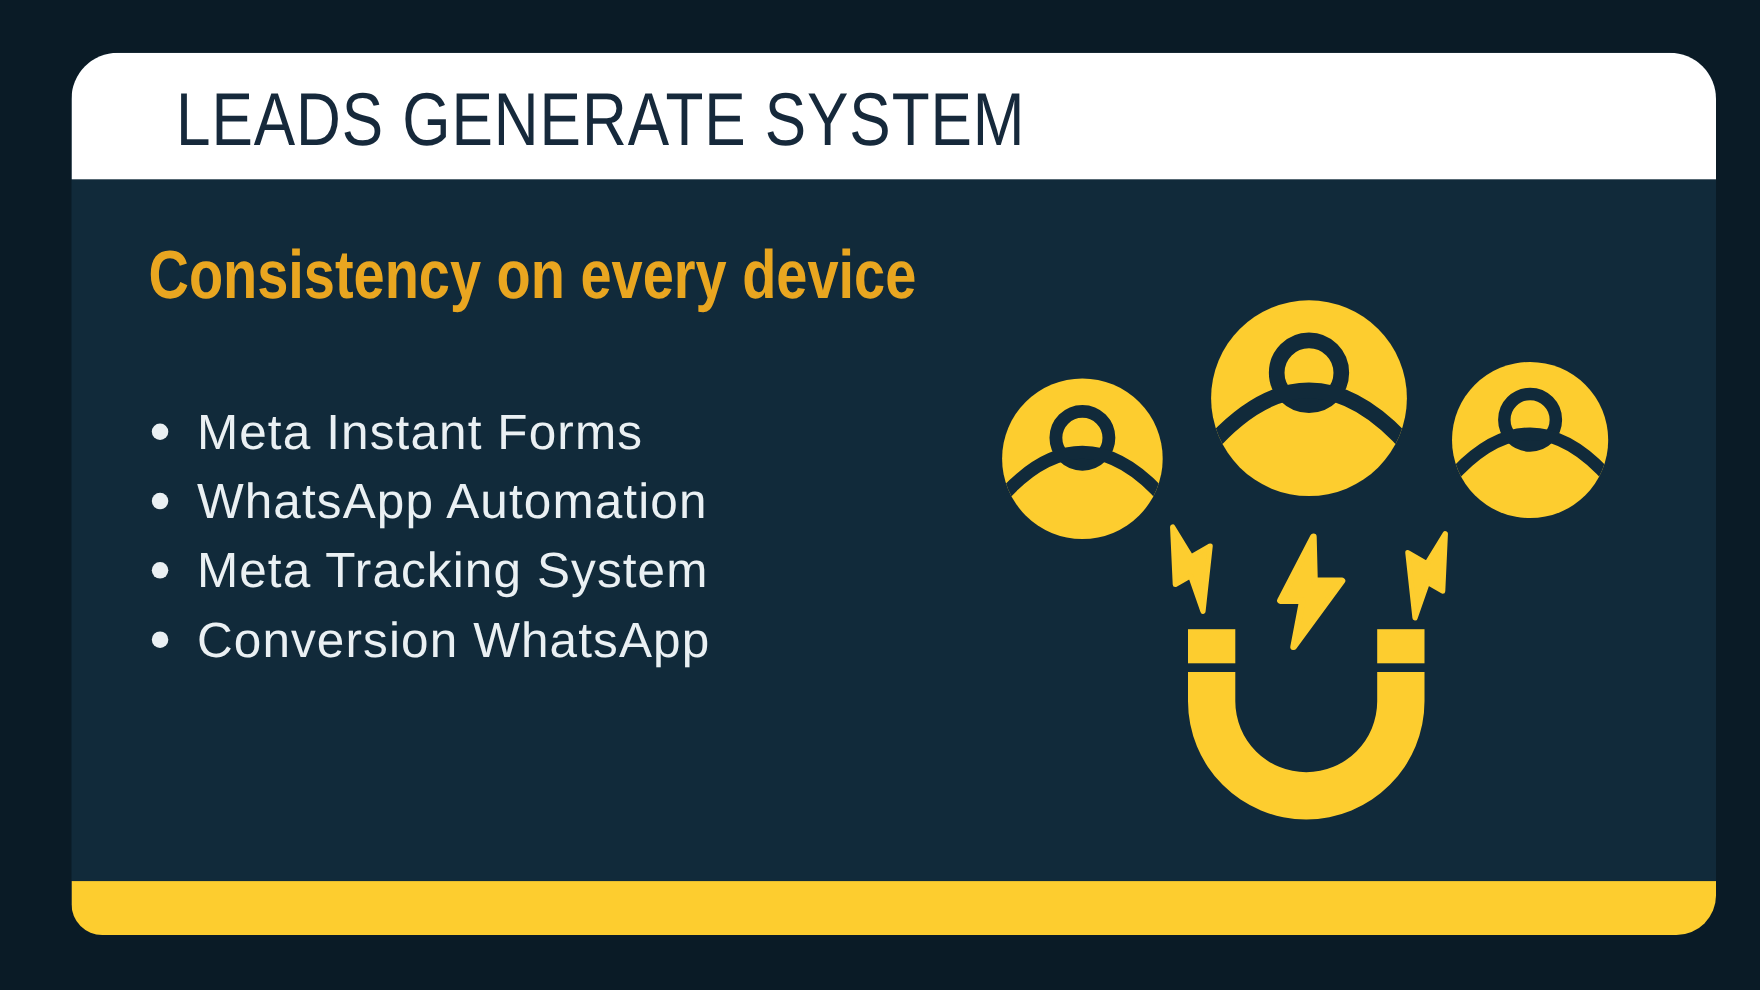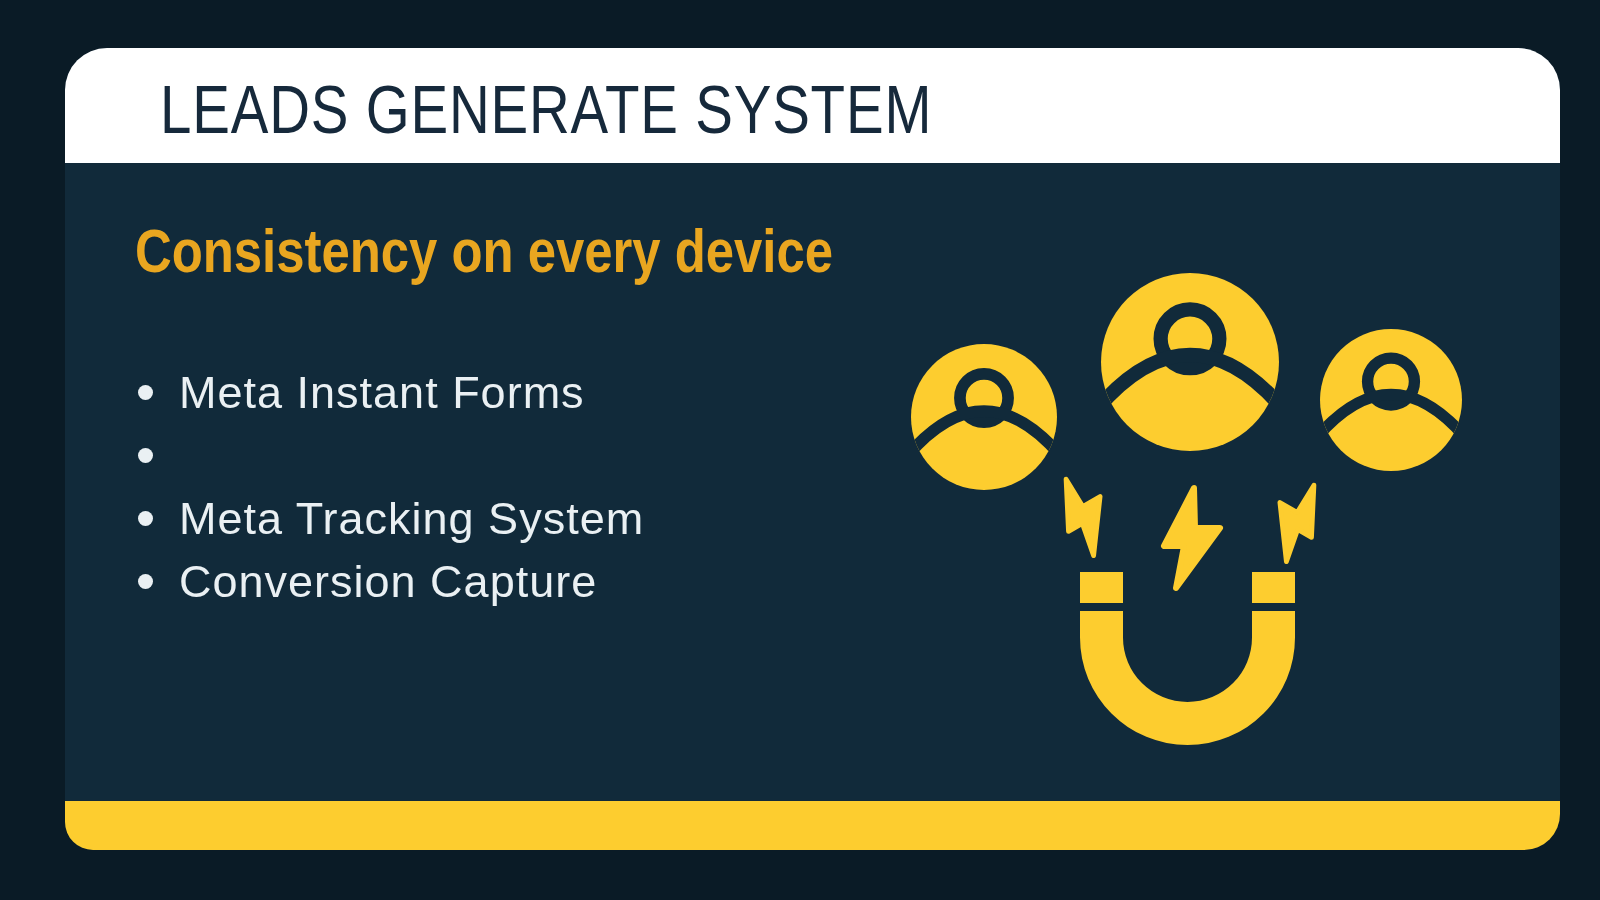--- a/index.html
+++ b/index.html
@@ -130,28 +130,29 @@
     <div class="card-body">
       <h2 class="subheading">Consistency on every device</h2>
 
       <ul class="feature-list">
         <li class="feature-item">
           <span class="dot"></span>
           <span class="feature-label">Meta Instant Forms</span>
         </li>
         <li class="feature-item">
           <span class="dot"></span>
+          <span class="feature-label">WhatsApp Automation</span>
         </li>
         <li class="feature-item">
           <span class="dot"></span>
           <span class="feature-label">Meta Tracking System</span>
         </li>
         <li class="feature-item">
           <span class="dot"></span>
-          <span class="feature-label">Conversion Capture</span>
+          <span class="feature-label">Conversion WhatsApp</span>
         </li>
       </ul>
 
       <svg class="illustration" viewBox="0 0 620 520" xmlns="http://www.w3.org/2000/svg">
         <defs>
           <clipPath id="avclip">
               <circle cx="0" cy="0" r="50"></circle>
             </clipPath>
           <g id="avatar">
             <circle r="50" class="ill-fill"></circle>

